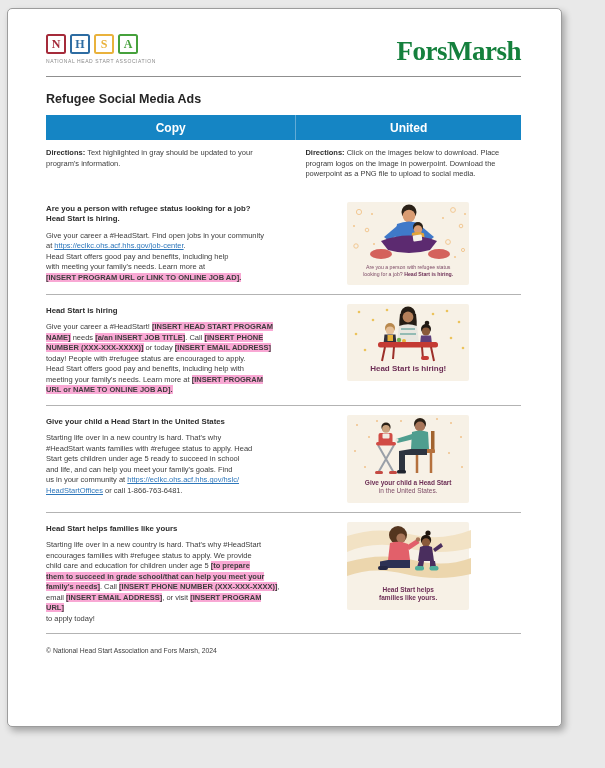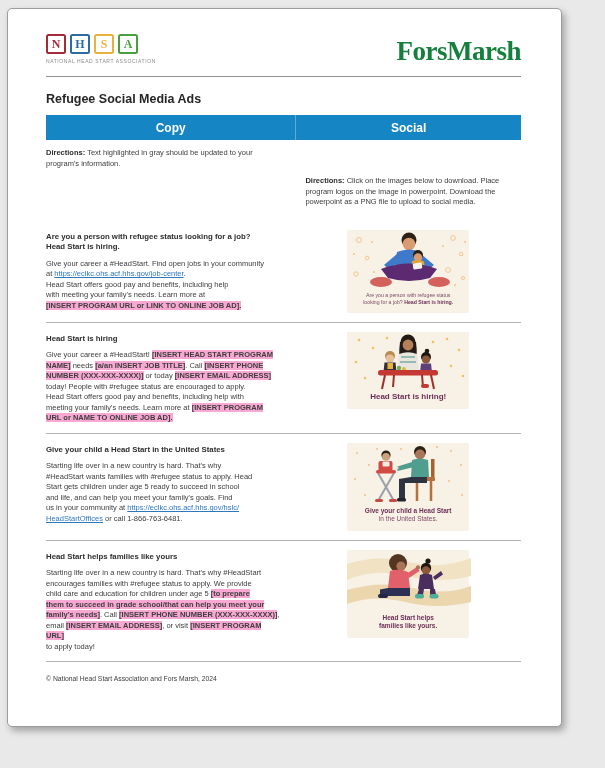--- a/index.html
+++ b/index.html
@@ -77,29 +77,29 @@
       </div>
       <div class="nhsa-caption">NATIONAL HEAD START ASSOCIATION</div>
     </div>
     <div class="forsmarsh">ForsMarsh</div>
   </div>
 
   <div class="page-title">Refugee Social Media Ads</div>
 
   <div class="thead">
     <div class="th th-copy">Copy</div>
-    <div class="th th-graphic">Social</div>
+    <div class="th th-graphic">United</div>
   </div>
 
   <div class="row row-directions">
     <div class="copy-cell">
       <p class="dir-text"><b>Directions:</b><span> Text highlighted in gray should be updated to your program's information.</span></p>
     </div>
     <div class="gfx-cell">
-      <p class="dir-text" style="max-width:208px;margin-top:28px;"><b>Directions:</b><span> Click on the images below to download. Place program logos on the image in powerpoint. Download the powerpoint as a PNG file to upload to social media.</span></p>
+      <p class="dir-text" style="max-width:208px;"><b>Directions:</b><span> Click on the images below to download. Place program logos on the image in powerpoint. Download the powerpoint as a PNG file to upload to social media.</span></p>
     </div>
   </div>
 
   <div class="row content-row">
     <div class="copy-cell">
       <h3 class="row-heading">Are you a person with refugee status looking for a job?
 Head Start is hiring.</h3>
       <p class="row-body"><span class="seg-n">Give your career a #HeadStart. Find open jobs in your community
 at </span><span class="seg-l">https://eclkc.ohs.acf.hhs.gov/job-center</span><span class="seg-n">.
 Head Start offers good pay and benefits, including help

